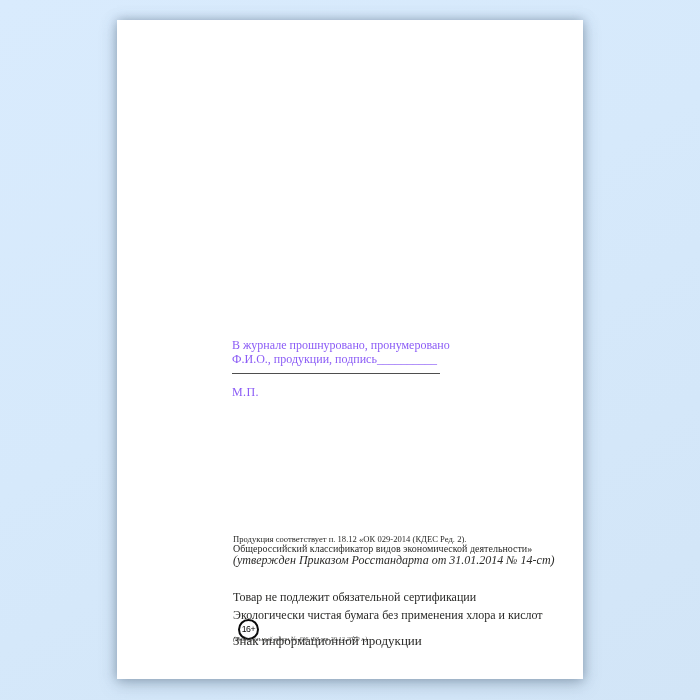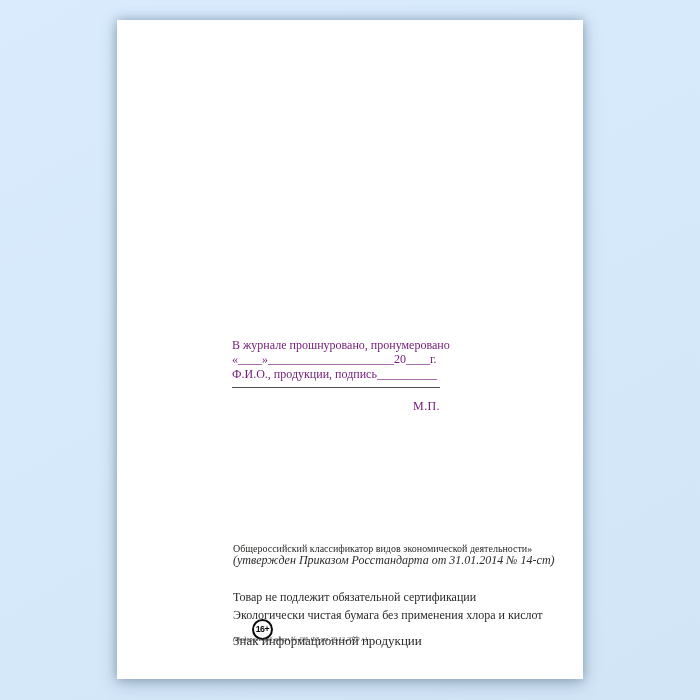--- a/index.html
+++ b/index.html
@@ -25,35 +25,34 @@
     box-shadow: 0 0 10px rgba(98, 120, 142, 0.55), 0 5px 16px rgba(98, 120, 142, 0.35);
   }
   
   .stamp-block {
     position: absolute;
     left: 115px;
     top: 318px;
     width: 208px;
     font-size: 12px;
     line-height: 14.3px;
-    color: #701a75;
+    color: #8b5cf6;
   }
   .stamp-block .line {
     white-space: nowrap;
   }
   .seal-rule {
     margin-top: 6px;
     border: none;
     border-top: 1.6px solid #4e4e4e;
     width: 100%;
     height: 0;
   }
   .seal-abbr {
     margin-top: 11px;
-    text-align: right;
     font-size: 12px;
     letter-spacing: 0.4px;
   }
   
   .info-block {
     position: absolute;
     left: 116px;
     top: 514px;
     width: 300px;
     height: 130px;
@@ -65,30 +64,30 @@
     white-space: nowrap;
   }
   .c1 { top: 0;  font-size: 8.6px; }
   .c2 { top: 9px;  font-size: 10px; text-align: center; }
   .c3 { top: 19px; font-size: 12px; font-style: italic; }
   .sanitary { top: 40px; font-size: 8.6px; }
   .cert     { top: 56px; font-size: 12px; left: 2px; }
   .eco      { top: 74px; font-size: 12px; }
   .age-badge {
     position: absolute;
-    left: 19px;
+    left: 5px;
     top: 85px;
     width: 17px;
     height: 17px;
     border: 2.2px solid #0b0b0b;
     border-radius: 50%;
     text-align: center;
     line-height: 17px;
     font-size: 8.8px;
-    font-weight: bold;
+    font-weight: normal;
     letter-spacing: -0.4px;
     font-family: "Liberation Sans", "DejaVu Sans", sans-serif;
     color: #0b0b0b;
   }
   .age-label {
     top: 99px;
     left: 34px;
     font-size: 13px;
   }
   .age-law {
@@ -99,27 +98,27 @@
     color: #3a3a38;
   }
 </style>
 </head>
 <body>
 
 <div class="page">
 
   <div class="stamp-block">
     <div class="line">В журнале прошнуровано, пронумеровано</div>
-    <div class="line">«____»_____________________20____г.</div>
     <div class="line">Ф.И.О., продукции, подпись__________</div>
     <div class="seal-rule"></div>
     <div class="seal-abbr">М.П.</div>
   </div>
 
   <div class="info-block">
+    <div class="abs c1">Продукция соответствует п. 18.12 «ОК 029-2014 (КДЕС Ред. 2).</div>
     <div class="abs c2">Общероссийский классификатор видов экономической деятельности»</div>
     <div class="abs c3">(утвержден Приказом Росстандарта от 31.01.2014 № 14-ст)</div>
     <div class="abs cert">Товар не подлежит обязательной сертификации</div>
     <div class="abs eco">Экологически чистая бумага без применения хлора и кислот</div>
     <div class="age-badge">16+</div>
     <div class="abs age-label">Знак информационной продукции</div>
     <div class="abs age-law">(Федеральный закон № 436-ФЗ от 29.12.2010 г.)</div>
   </div>
 
 </div>

